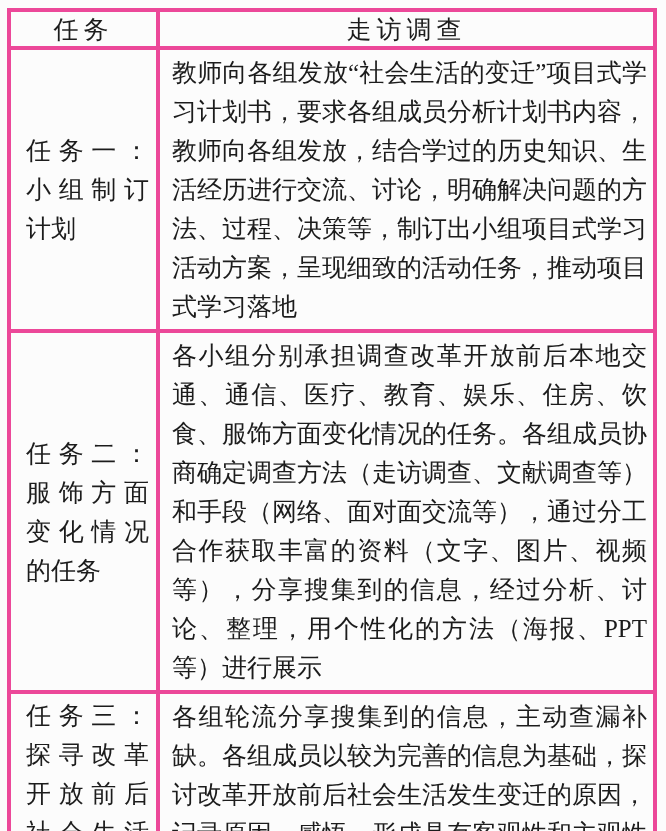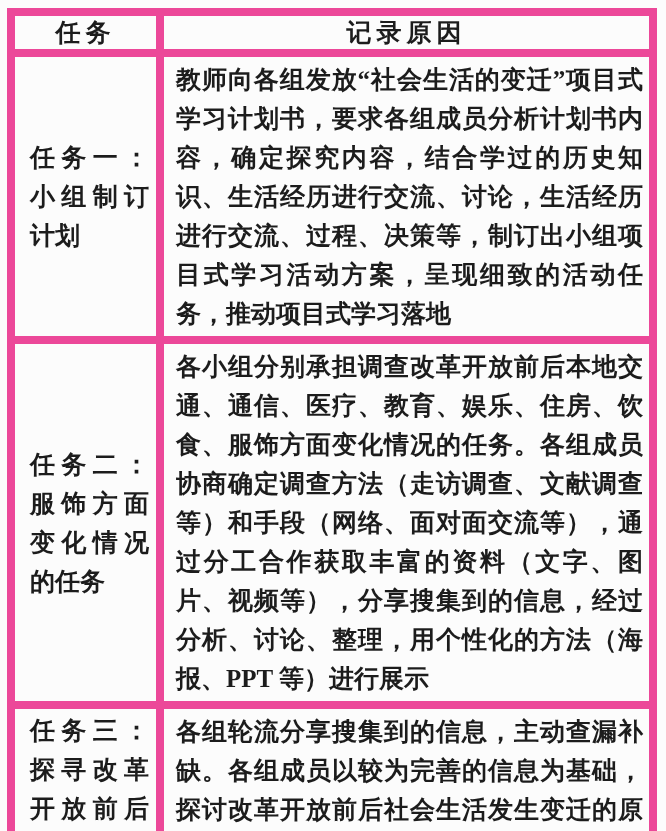--- a/index.html
+++ b/index.html
@@ -21,22 +21,22 @@
     top: 8px;
     width: 650px;
     height: 842px; 
     border-collapse: collapse;
     table-layout: fixed;
     background: transparent;
   }
   .task-table col.col-task { width: 149px; }
   .task-table th,
   .task-table td {
-    border: 8px solid #ec4899;
-    font-weight: bold;
+    border: 4px solid #ec4899;
+    font-weight: normal;
     box-sizing: border-box;
   }
   .task-table th {
     height: 38px;
     font-size: 25px;
     letter-spacing: 5px;
     text-align: center;
     vertical-align: middle;
     padding: 0;
   }
@@ -63,27 +63,27 @@
 
 <div class="page">
   <table class="task-table">
     <colgroup>
       <col class="col-task">
       <col class="col-content">
     </colgroup>
     <thead>
       <tr class="header-row">
         <th>任务</th>
-        <th>记录原因</th>
+        <th>走访调查</th>
       </tr>
     </thead>
     <tbody>
       <tr class="row-1">
         <td class="task-cell">任务一：小组制订计划</td>
-        <td class="content-cell">教师向各组发放“社会生活的变迁”项目式学习计划书，要求各组成员分析计划书内容，确定探究内容，结合学过的历史知识、生活经历进行交流、讨论，生活经历进行交流、过程、决策等，制订出小组项目式学习活动方案，呈现细致的活动任务，推动项目式学习落地</td>
+        <td class="content-cell">教师向各组发放“社会生活的变迁”项目式学习计划书，要求各组成员分析计划书内容，教师向各组发放，结合学过的历史知识、生活经历进行交流、讨论，明确解决问题的方法、过程、决策等，制订出小组项目式学习活动方案，呈现细致的活动任务，推动项目式学习落地</td>
       </tr>
       <tr class="row-2">
         <td class="task-cell">任务二：服饰方面变化情况的任务</td>
         <td class="content-cell">各小组分别承担调查改革开放前后本地交通、通信、医疗、教育、娱乐、住房、饮食、服饰方面变化情况的任务。各组成员协商确定调查方法（走访调查、文献调查等）和手段（网络、面对面交流等），通过分工合作获取丰富的资料（文字、图片、视频等），分享搜集到的信息，经过分析、讨论、整理，用个性化的方法（海报、PPT 等）进行展示</td>
       </tr>
       <tr class="row-3">
         <td class="task-cell">任务三：探寻改革开放前后社会生活变迁的原因</td>
         <td class="content-cell">各组轮流分享搜集到的信息，主动查漏补缺。各组成员以较为完善的信息为基础，探讨改革开放前后社会生活发生变迁的原因，记录原因、感悟，形成具有客观性和主观性的资料</td>
       </tr>
     </tbody>

